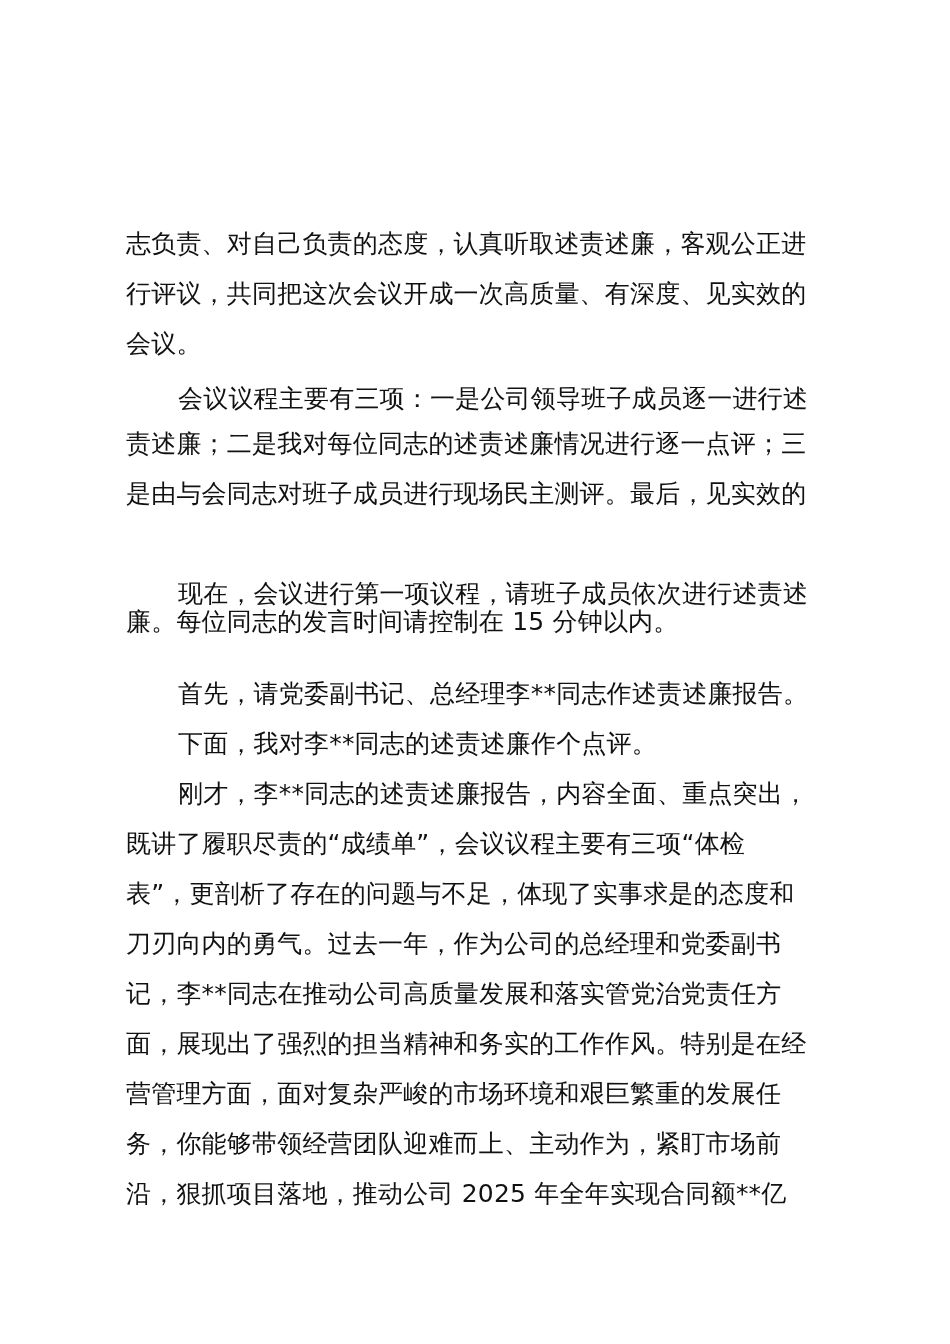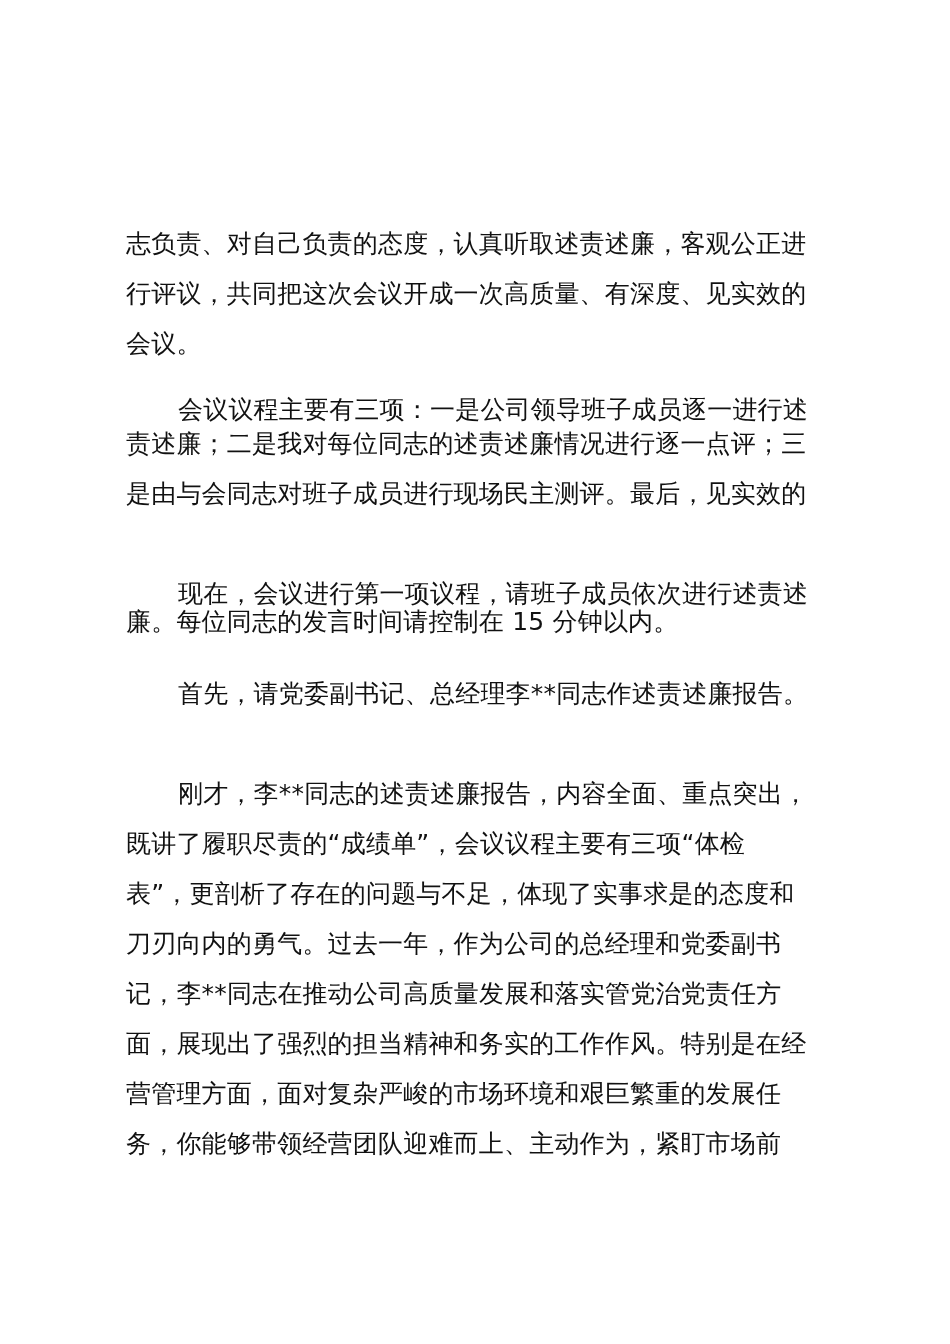--- a/index.html
+++ b/index.html
@@ -15,27 +15,29 @@
   }
   .line.indent { left: 178px; width: 654px; }
 </style>
 </head>
 <body>
 
 <div class="page">
   <div class="line" style="top:190px">志负责、对自己负责的态度，认真听取述责述廉，客观公正进</div>
   <div class="line" style="top:240px">行评议，共同把这次会议开成一次高质量、有深度、见实效的</div>
   <div class="line" style="top:290px">会议。</div>
-  <div class="line indent" style="top:356px">会议议程主要有三项：一是公司领导班子成员逐一进行述</div>
+  <div class="line indent" style="top:345px">会议议程主要有三项：一是公司领导班子成员逐一进行述</div>
   <div class="line" style="top:390px">责述廉；二是我对每位同志的述责述廉情况进行逐一点评；三</div>
   <div class="line" style="top:440px">是由与会同志对班子成员进行现场民主测评。最后，见实效的</div>
   <div class="line indent" style="top:540px">现在，会议进行第一项议程，请班子成员依次进行述责述</div>
   <div class="line" style="top:568px">廉。每位同志的发言时间请控制在 15 分钟以内。</div>
   <div class="line indent" style="top:640px">首先，请党委副书记、总经理李**同志作述责述廉报告。</div>
+  <div class="line indent" style="top:690px">下面，我对李**同志的述责述廉作个点评。</div>
   <div class="line indent" style="top:740px">刚才，李**同志的述责述廉报告，内容全面、重点突出，</div>
   <div class="line" style="top:790px">既讲了履职尽责的“成绩单”，会议议程主要有三项“体检</div>
   <div class="line" style="top:840px">表”，更剖析了存在的问题与不足，体现了实事求是的态度和</div>
   <div class="line" style="top:890px">刀刃向内的勇气。过去一年，作为公司的总经理和党委副书</div>
   <div class="line" style="top:940px">记，李**同志在推动公司高质量发展和落实管党治党责任方</div>
   <div class="line" style="top:1040px">营管理方面，面对复杂严峻的市场环境和艰巨繁重的发展任</div>
   <div class="line" style="top:990px">面，展现出了强烈的担当精神和务实的工作作风。特别是在经</div>
   <div class="line" style="top:1090px">务，你能够带领经营团队迎难而上、主动作为，紧盯市场前</div>
+  <div class="line" style="top:1140px">沿，狠抓项目落地，推动公司 2025 年全年实现合同额**亿</div>
 </div>
 
 </body></html>

